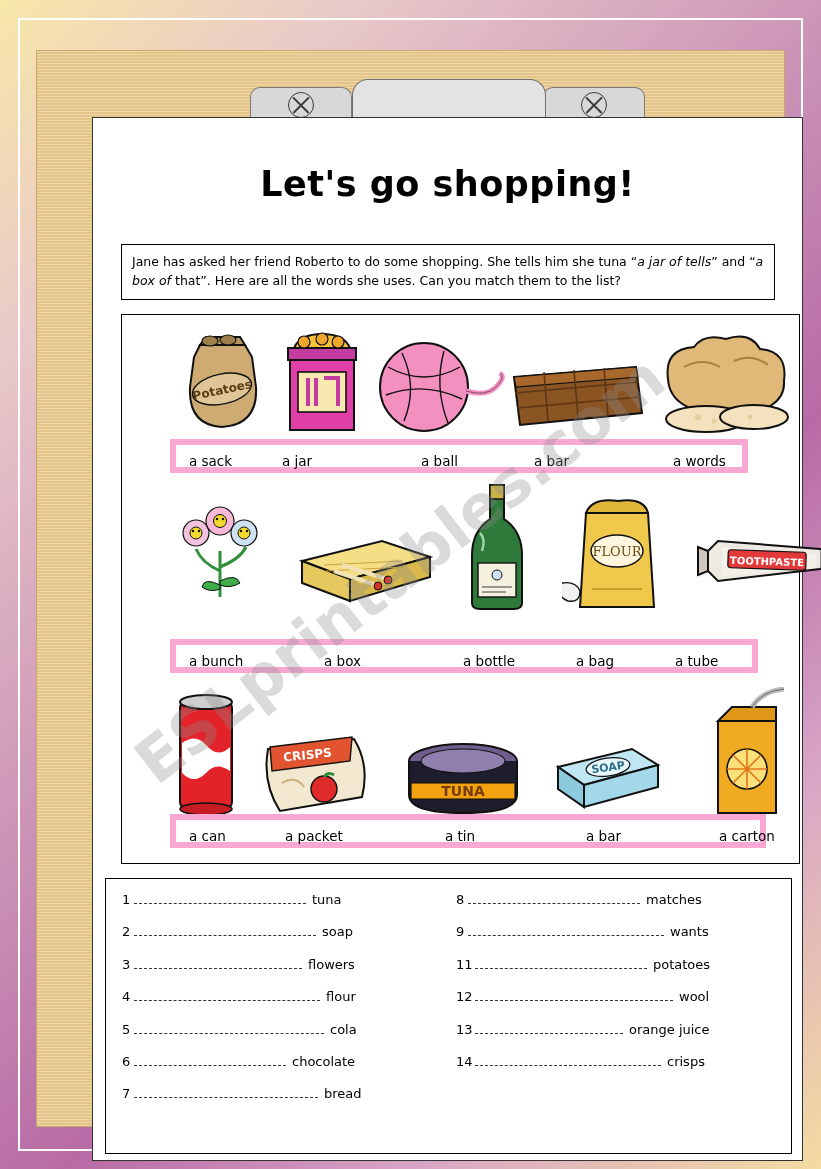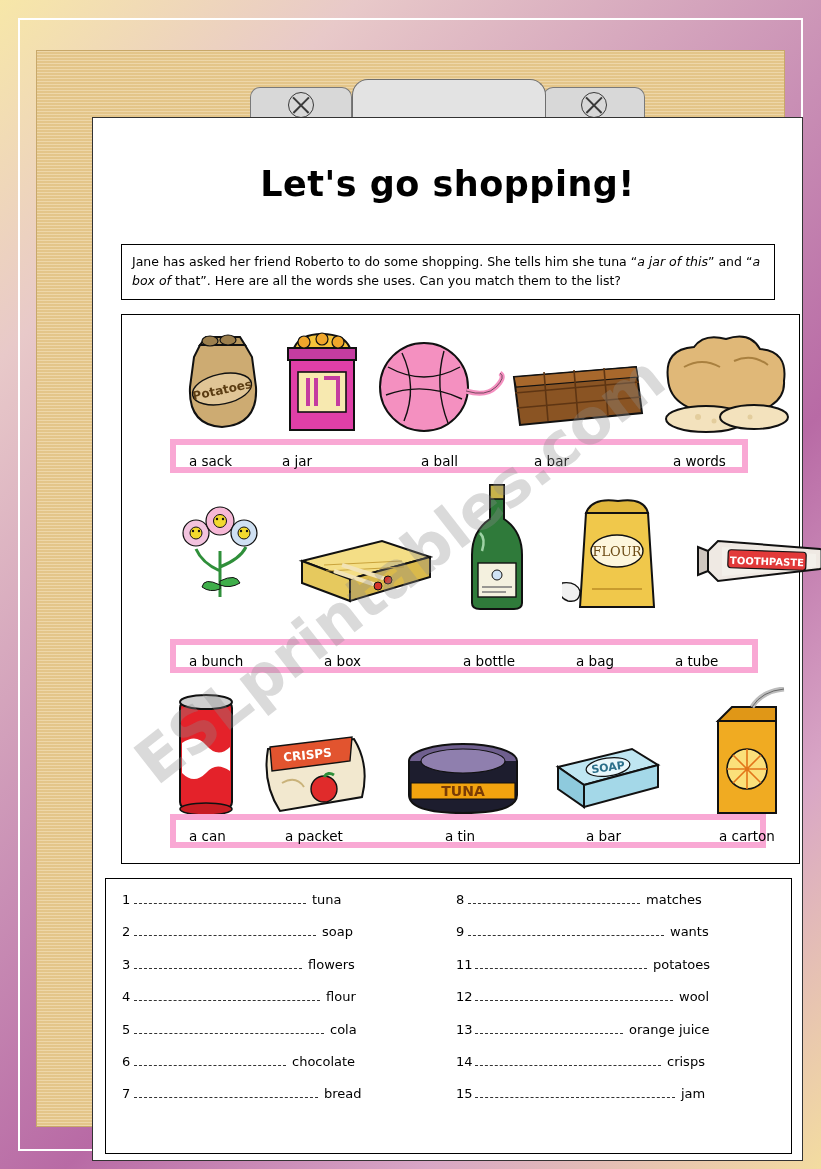--- a/index.html
+++ b/index.html
@@ -208,21 +208,21 @@
     </div>
     <div class="clip-x left"></div>
     <div class="clip-x right"></div>
   </div>
 
   <div class="paper-inner">
 
     <div class="title">Let's go shopping!</div>
 
     <div class="intro-box">
-      <span>Jane has asked her friend Roberto to do some shopping.  She tells him she tuna “</span><i>a jar of this</i><span>” and “</span><i>a box of </i><span>that”.  Here are all the words she uses.  Can you match them to the list?</span>
+      <span>Jane has asked her friend Roberto to do some shopping.  She tells him she tuna “</span><i>a jar of tells</i><span>” and “</span><i>a box of </i><span>that”.  Here are all the words she uses.  Can you match them to the list?</span>
     </div>
 
     <div class="pic-panel">
 
       <svg class="art" style="left:48px;top:12px" width="105" height="110" viewBox="0 0 105 110">
         <path d="M30 18 L75 18 L82 30 L86 60 Q88 98 52 100 Q18 98 20 60 L24 30 Z" fill="#cdab72" stroke="#111" stroke-width="2"></path>
         <path d="M30 18 L75 18 L70 10 L36 10 Z" fill="#b8985f" stroke="#111" stroke-width="2"></path>
         <ellipse cx="52" cy="62" rx="30" ry="15" fill="#e0c596" stroke="#111" stroke-width="1.4" transform="rotate(-12 52 62)"></ellipse>
         <text x="52" y="67" font-family="DejaVu Sans" font-size="12" font-weight="bold" fill="#5b3c12" text-anchor="middle" transform="rotate(-12 52 62)">Potatoes</text>
         <ellipse cx="40" cy="14" rx="8" ry="5" fill="#9c7f4d" stroke="#111" stroke-width="1.2"></ellipse>
@@ -461,24 +461,19 @@
         <div class="line-item">
           <span class="line-num" style="min-width:18px">13</span>
           <span class="line-fill" style="width:148px"></span>
           <span class="line-word">orange juice</span>
         </div>
         <div class="line-item">
           <span class="line-num" style="min-width:18px">14</span>
           <span class="line-fill" style="width:186px"></span>
           <span class="line-word">crisps</span>
         </div>
-        <div class="line-item">
-          <span class="line-num" style="min-width:18px">15</span>
-          <span class="line-fill" style="width:200px"></span>
-          <span class="line-word">jam</span>
-        </div>
       </div>
     </div>
 
   </div>
 </div>
 
 <div class="watermark">ESLprintables.com</div>
 
 </body></html>

